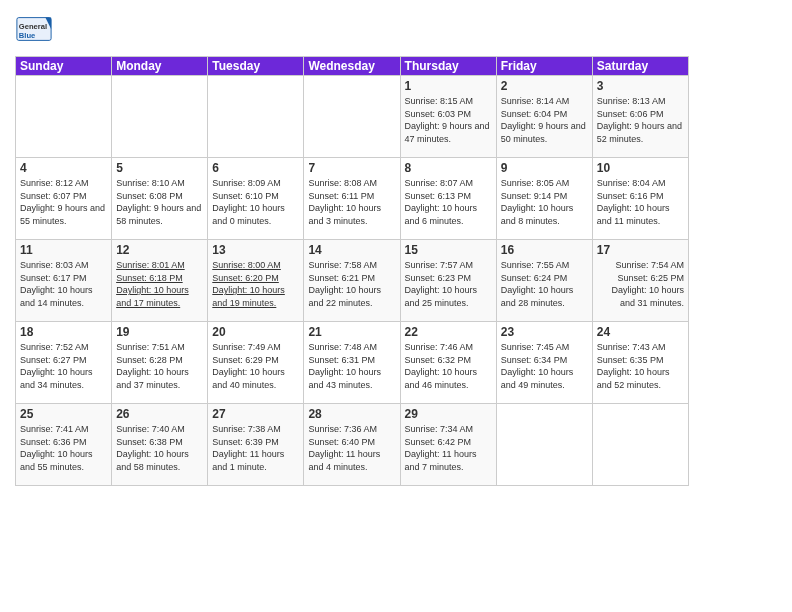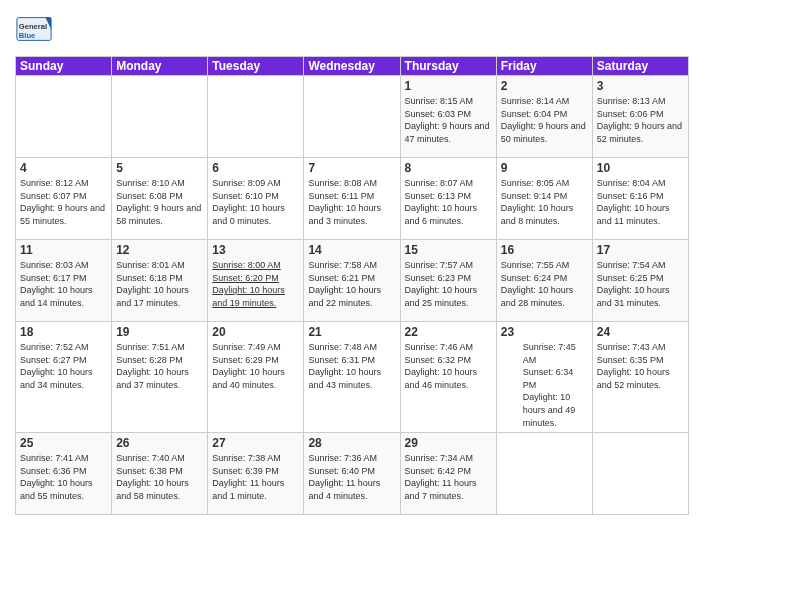--- a/index.html
+++ b/index.html
@@ -194,21 +194,21 @@
         </tr>
         <tr>
           <td>
             <span class="day-number">11</span>
             <div class="day-info" style="white-space: pre-line;">Sunrise: 8:03 AM
 Sunset: 6:17 PM
 Daylight: 10 hours and 14 minutes.</div>
           </td>
           <td>
             <span class="day-number">12</span>
-            <div class="day-info" style="white-space: pre-line;">Sunrise: 8:01 AM
+            <div class="day-info" style="white-space: pre-line; text-decoration: underline;">Sunrise: 8:01 AM
 Sunset: 6:18 PM
 Daylight: 10 hours and 17 minutes.</div>
           </td>
           <td>
             <span class="day-number">13</span>
             <div class="day-info" style="white-space: pre-line; text-decoration: underline;">Sunrise: 8:00 AM
 Sunset: 6:20 PM
 Daylight: 10 hours and 19 minutes.</div>
           </td>
           <td>
@@ -224,21 +224,21 @@
 Daylight: 10 hours and 25 minutes.</div>
           </td>
           <td>
             <span class="day-number">16</span>
             <div class="day-info" style="white-space: pre-line;">Sunrise: 7:55 AM
 Sunset: 6:24 PM
 Daylight: 10 hours and 28 minutes.</div>
           </td>
           <td>
             <span class="day-number">17</span>
-            <div class="day-info" style="white-space: pre-line;">Sunrise: 7:54 AM
+            <div class="day-info" style="white-space: pre-line; text-align: right;">Sunrise: 7:54 AM
 Sunset: 6:25 PM
 Daylight: 10 hours and 31 minutes.</div>
           </td>
         </tr>
         <tr>
           <td>
             <span class="day-number">18</span>
             <div class="day-info" style="white-space: pre-line;">Sunrise: 7:52 AM
 Sunset: 6:27 PM
 Daylight: 10 hours and 34 minutes.</div>
@@ -262,21 +262,21 @@
 Daylight: 10 hours and 43 minutes.</div>
           </td>
           <td>
             <span class="day-number">22</span>
             <div class="day-info" style="white-space: pre-line;">Sunrise: 7:46 AM
 Sunset: 6:32 PM
 Daylight: 10 hours and 46 minutes.</div>
           </td>
           <td>
             <span class="day-number">23</span>
-            <div class="day-info" style="white-space: pre-line; margin-left: 22px;">Sunrise: 7:45 AM
+            <div class="day-info" style="white-space: pre-line;">Sunrise: 7:45 AM
 Sunset: 6:34 PM
 Daylight: 10 hours and 49 minutes.</div>
           </td>
           <td>
             <span class="day-number">24</span>
             <div class="day-info" style="white-space: pre-line;">Sunrise: 7:43 AM
 Sunset: 6:35 PM
 Daylight: 10 hours and 52 minutes.</div>
           </td>
         </tr>

